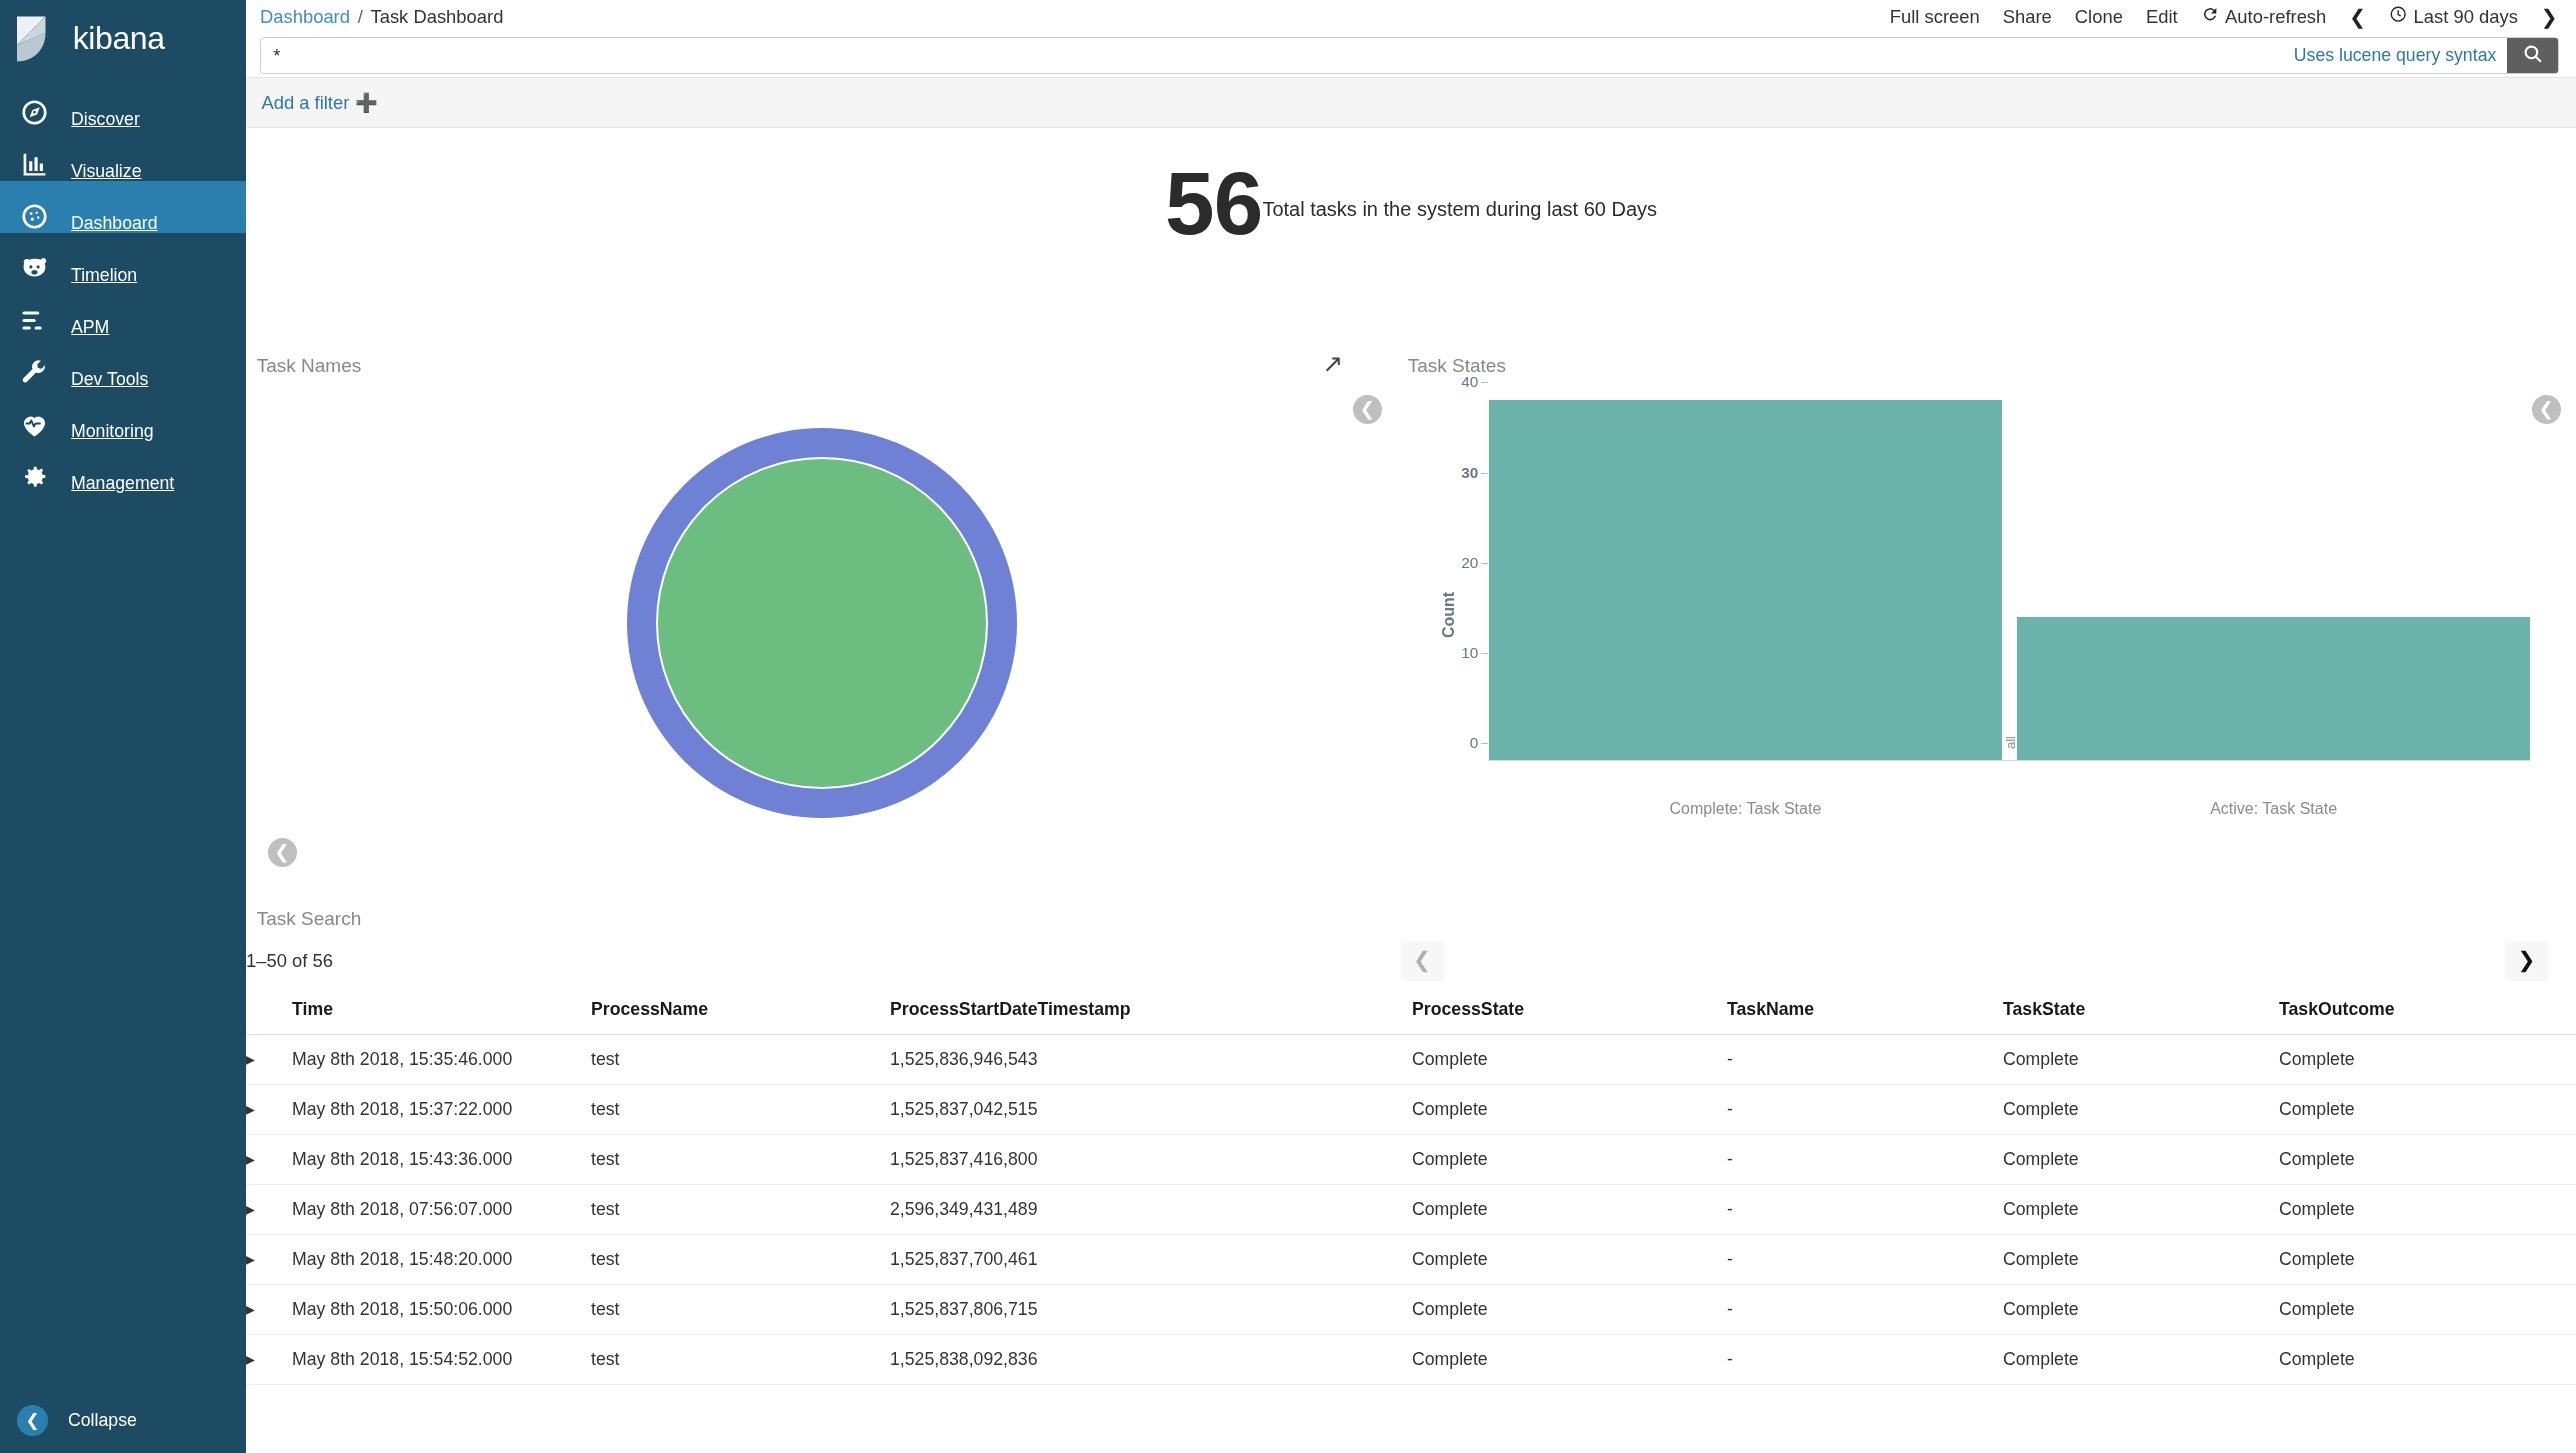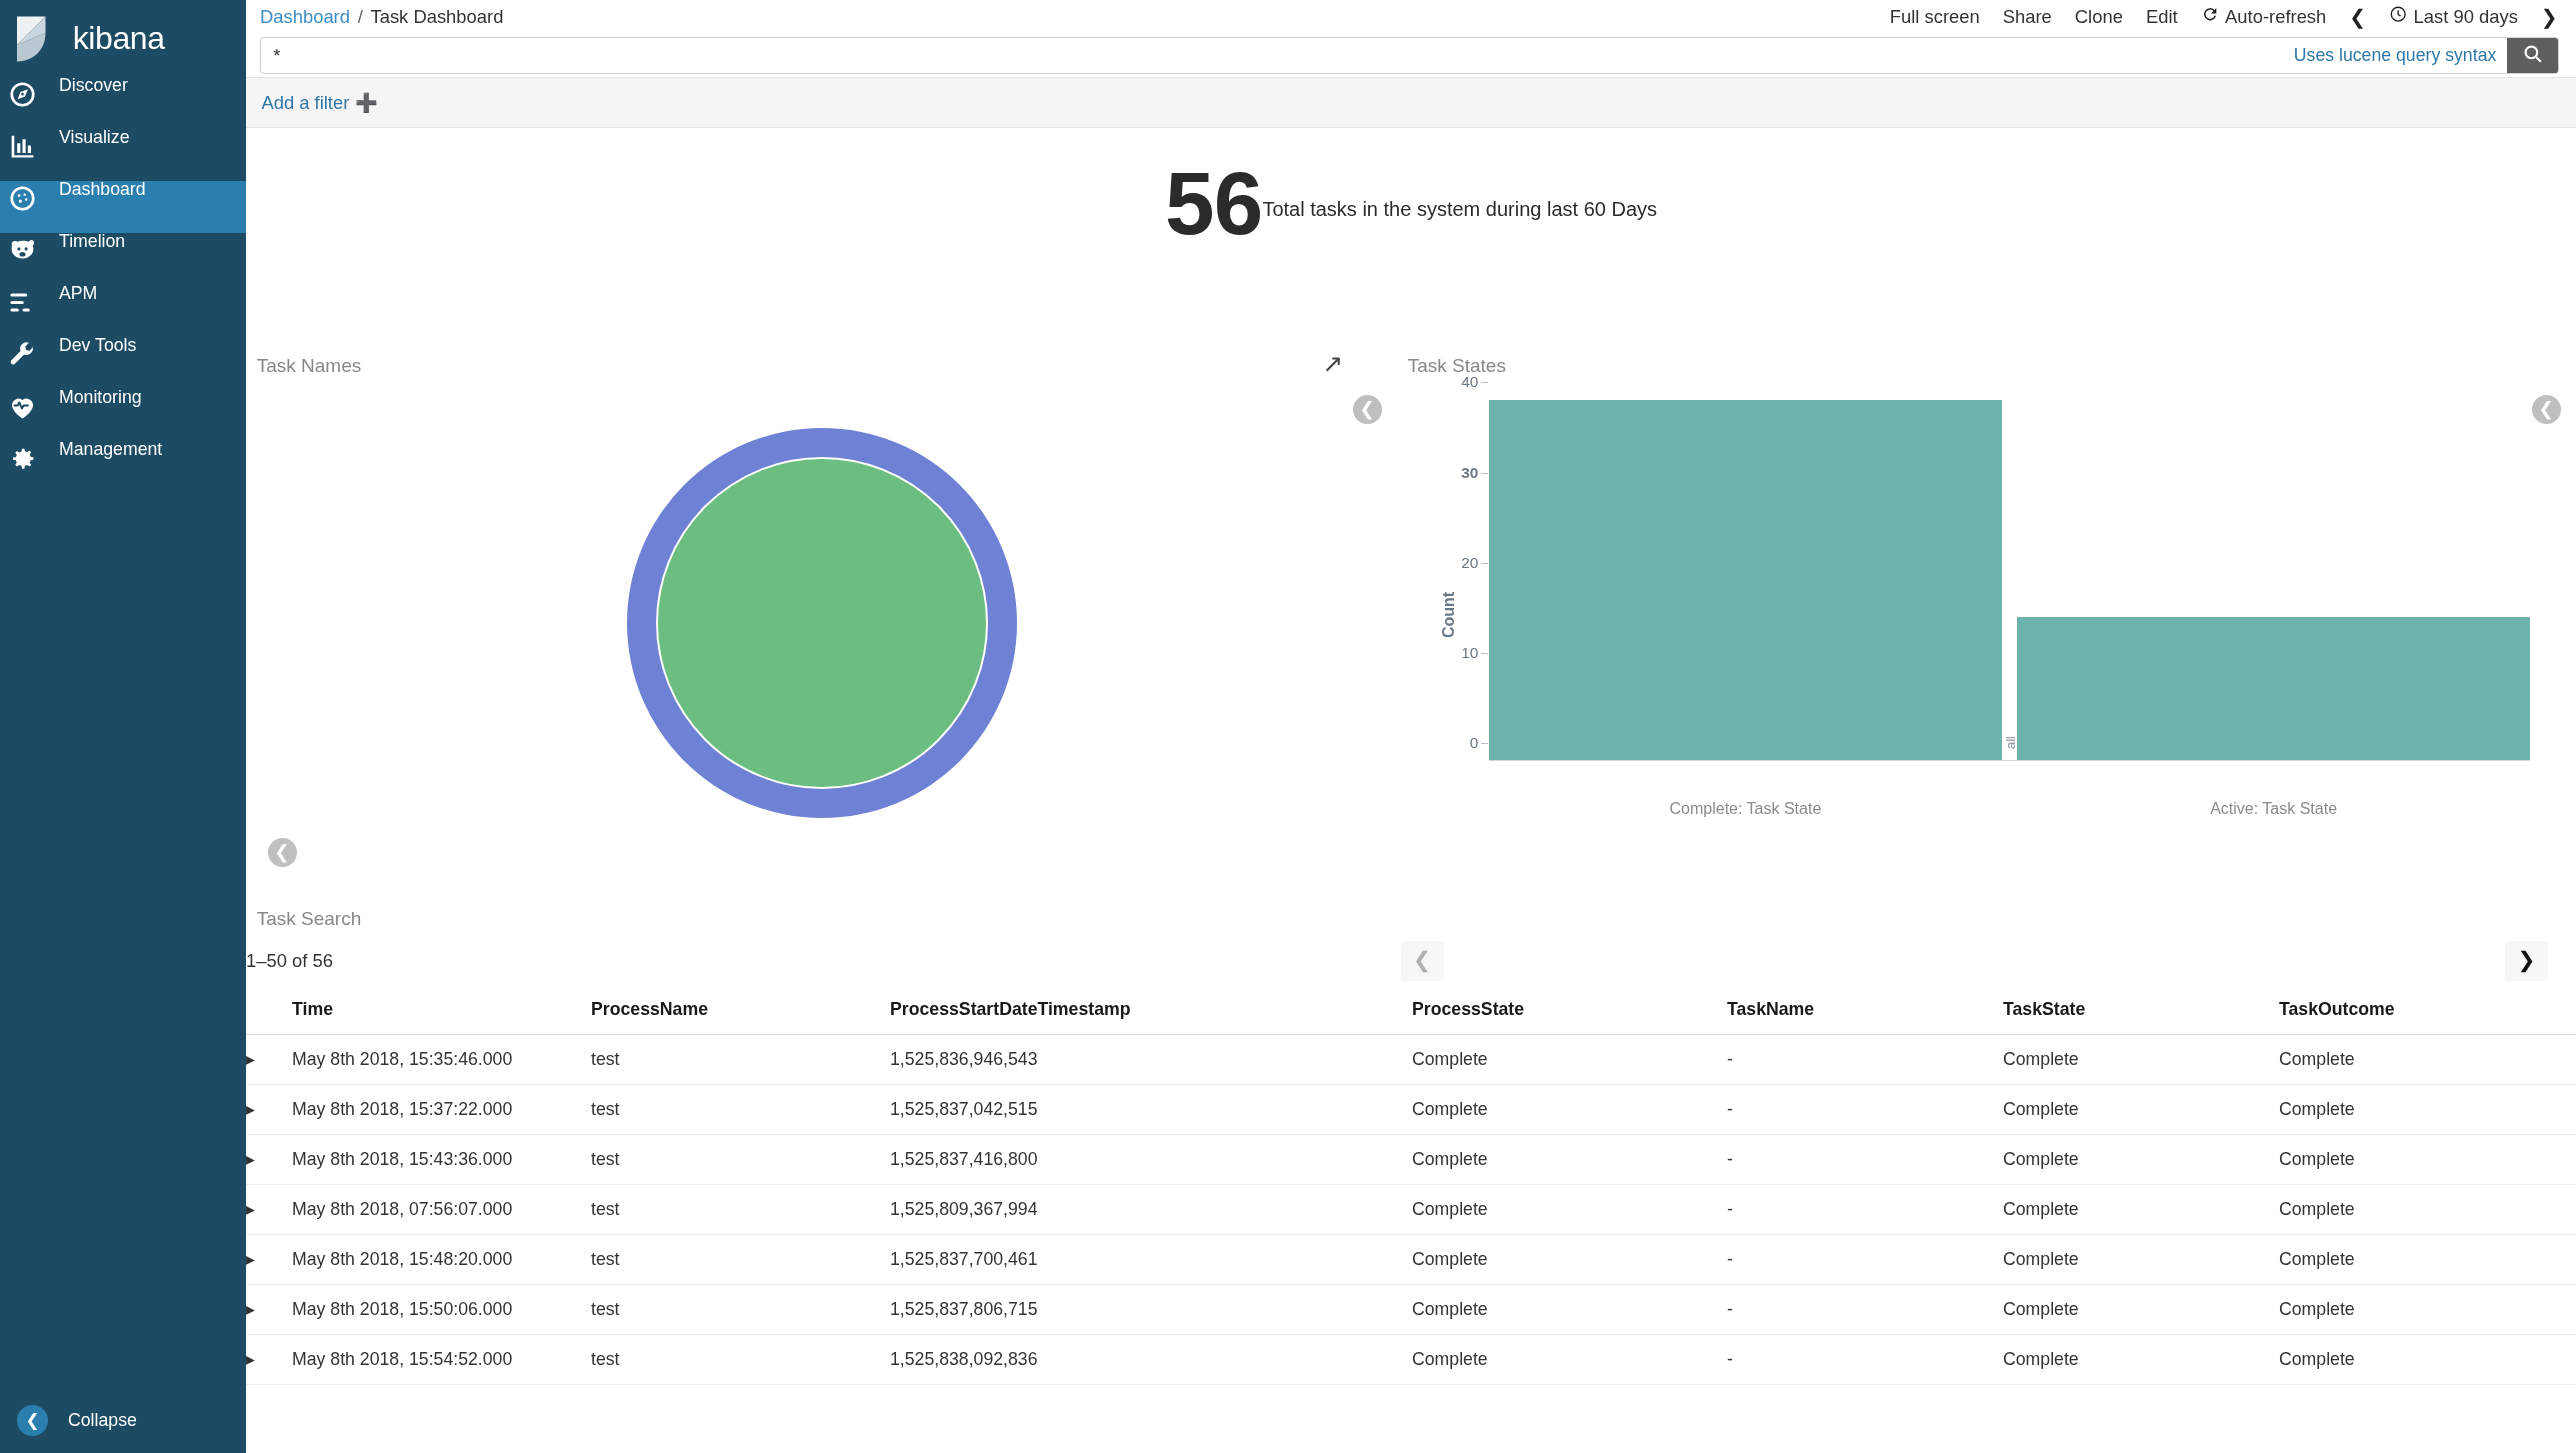--- a/index.html
+++ b/index.html
@@ -19,23 +19,23 @@
     position: relative;
   }
   .brand {
     height: 77px; display: flex; align-items: center;
     padding-left: 10.7px; gap: 14px;
   }
   .brand-logo { width: 48px; height: 48px; flex: 0 0 48px; position: relative; }
   .brand-name { font-size: 32px; font-weight: 400; letter-spacing: -0.4px; color: #fff; }
 
   .nav-item {
-    display: flex; align-items: flex-start;
-    height: 52px; padding-left: 5px; gap: 20px;
-    color: #ffffff; font-size: 17.7px; cursor: pointer;
+    display: flex; align-items: flex-end;
+    height: 52px; padding-left: 17px; gap: 20px;
+    color: #ffffff; font-size: 17.7px; cursor: pointer; text-decoration: underline;
   }
   .nav-item.active { background: #2b7fae; }
   .nav-icon { width: 34px; height: 34px; flex: 0 0 34px; display: flex; align-items: center; justify-content: center; }
   .nav-icon svg { width: 29px; height: 29px; fill: #ffffff; }
   .nav-label { line-height: 1; }
 
   .collapse {
     position: absolute; bottom: 18.4px; left: 0; width: 100%;
     display: flex; align-items: center; gap: 20px; padding-left: 17px;
     font-size: 17.7px; color: #ffffff; cursor: pointer;
@@ -447,21 +447,21 @@
                 <td>1,525,837,416,800</td>
                 <td>Complete</td>
                 <td>-</td>
                 <td>Complete</td>
                 <td>Complete</td>
               </tr>
               <tr>
                 <td class="caret">▸</td>
                 <td>May 8th 2018, 07:56:07.000</td>
                 <td>test</td>
-                <td>1,525,809,367,994</td>
+                <td>2,596,349,431,489</td>
                 <td>Complete</td>
                 <td>-</td>
                 <td>Complete</td>
                 <td>Complete</td>
               </tr>
               <tr>
                 <td class="caret">▸</td>
                 <td>May 8th 2018, 15:48:20.000</td>
                 <td>test</td>
                 <td>1,525,837,700,461</td>

